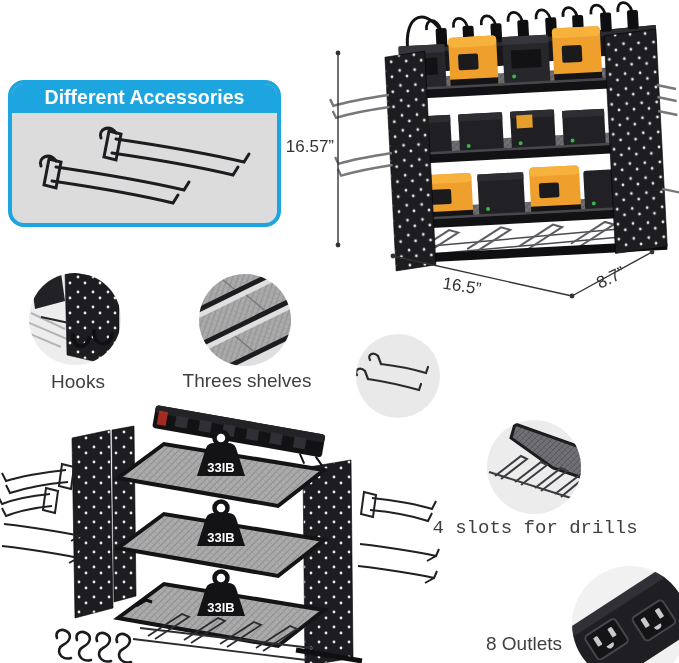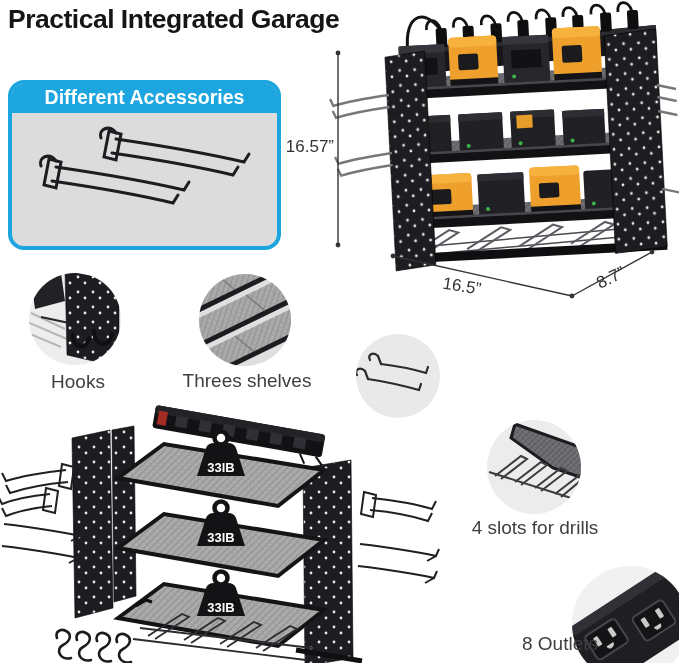--- a/index.html
+++ b/index.html
@@ -6,21 +6,21 @@
   .canvas{position:relative;width:679px;height:663px;background:#fff;overflow:hidden;
           font-family:"Liberation Sans",sans-serif;}
   svg{display:block;}
   .abs{position:absolute;}
 
   
   .title{position:absolute;left:8px;top:1px;font-weight:700;font-size:26.5px;line-height:37px;
          letter-spacing:-0.5px;color:#151515;}
 
   
-  .acc-box{position:absolute;left:8px;top:80px;width:273px;height:170px;box-sizing:border-box;
+  .acc-box{position:absolute;left:8px;top:80px;width:273px;height:147px;box-sizing:border-box;
            border:4px solid #1CA5DF;border-radius:16px;background:#dcdcdc;overflow:hidden;
            display:flex;flex-direction:column;}
   .acc-band{background:#1CA5DF;color:#fff;font-weight:700;text-align:center;flex:0 0 auto;}
   .acc-header{font-size:19.5px;padding:2px 0 4px;}
   .acc-footer{font-size:20px;padding:3px 0 5px;}
   .acc-body{flex:1 1 auto;position:relative;}
 
   
   .rack-svg{position:absolute;left:280px;top:0;width:399px;height:300px;}
   .dim{font-size:17px;fill:#333;font-family:"Liberation Sans",sans-serif;}
@@ -53,21 +53,20 @@
       </pattern>
       <pattern id="meshDark" width="6" height="6" patternUnits="userSpaceOnUse">
         <rect width="6" height="6" fill="#6f6f74"></rect>
         <path d="M0,6 L6,0" stroke="#55555a" stroke-width="1"></path>
         <path d="M0,0 L6,6" stroke="#606066" stroke-width="0.7"></path>
       </pattern>
     </defs>
   </svg>
 
   <div class="title">
-    <div>Practical Integrated Garage</div>
   </div>
 
   <div class="acc-box">
     <div class="acc-band acc-header">Different Accessories</div>
     <div class="acc-body">
       <svg viewBox="0 0 265 106" width="265" height="106">
         <g stroke="#1d1d21" stroke-width="3" fill="none" stroke-linecap="round">
 
           <path d="M104,26 C 152,33 206,43 232,49 l5,-8"></path>
           <path d="M100,40 C 148,47 196,56 221,62 l5,-8"></path>
@@ -303,21 +302,21 @@
       <polygon points="28,4 96,28 96,58 66,48 24,18" fill="url(#meshDark)" stroke="#1c1c20" stroke-width="3"></polygon>
       <g stroke="#3c3c40" stroke-width="2" fill="none">
         <path d="M2,52 L84,78"></path>
         <polyline points="8,56 34,36 40,39 14,59"></polyline>
         <polyline points="28,62 54,42 60,45 34,65"></polyline>
         <polyline points="48,68 74,48 80,51 54,71"></polyline>
         <polyline points="68,74 94,54 98,57 74,77"></polyline>
       </g>
     </svg>
   </div>
-  <div class="callout-label" style="left:535px;top:517px;">4 slots for drills</div>
+  <div class="callout-label" style="left:535px;top:517px;font-family:Liberation Mono, monospace;">4 slots for drills</div>
 
   <div class="abs" style="left:570px;top:564px;width:109px;height:99px;overflow:hidden;">
     <svg viewBox="0 0 120 120" width="120" height="120">
       <clipPath id="oc">
           <circle cx="60" cy="60" r="58"></circle>
         </clipPath>
       <circle cx="60" cy="60" r="58" fill="#f1f1f1"></circle>
       <g clip-path="url(#oc)">
         <g transform="rotate(-33 60 60)">
           <rect x="-40" y="38" width="200" height="62" fill="#1f1f23"></rect>
@@ -331,21 +330,21 @@
           <g transform="translate(64,56)">
             <rect width="36" height="28" rx="4" fill="#141417" stroke="#45454c" stroke-width="2"></rect>
             <rect x="7" y="6" width="5" height="10" rx="1" fill="#c9c9c9"></rect>
             <rect x="24" y="6" width="5" height="10" rx="1" fill="#c9c9c9"></rect>
             <path d="M14,20 a4,4 0 0 0 8,0 z" fill="#c9c9c9"></path>
           </g>
         </g>
       </g>
     </svg>
   </div>
-  <div class="callout-label" style="left:524px;top:633px;margin-left:36px;">8 Outlets</div>
+  <div class="callout-label" style="left:524px;top:633px;">8 Outlets</div>
 
   <svg class="exploded-svg" viewBox="0 0 470 265">
 
     <g transform="rotate(10 240 38)">
       <rect x="152" y="22" width="172" height="23" rx="3" fill="#121214"></rect>
       <rect x="152" y="22" width="172" height="8" rx="3" fill="#232327"></rect>
       <rect x="156" y="27" width="9" height="14" fill="#a32b22"></rect>
       <g fill="#2f2f35">
         <rect x="174" y="29" width="12" height="11"></rect>
           <rect x="198" y="29" width="12" height="11"></rect>

